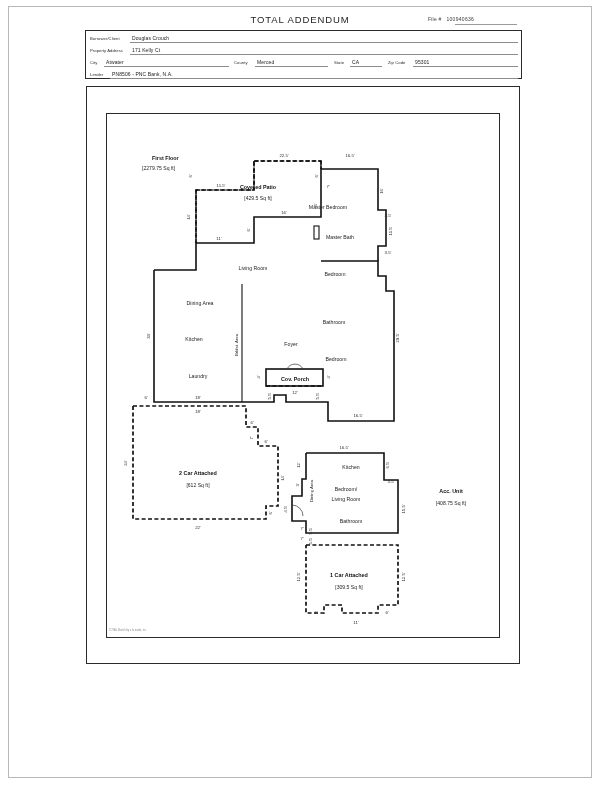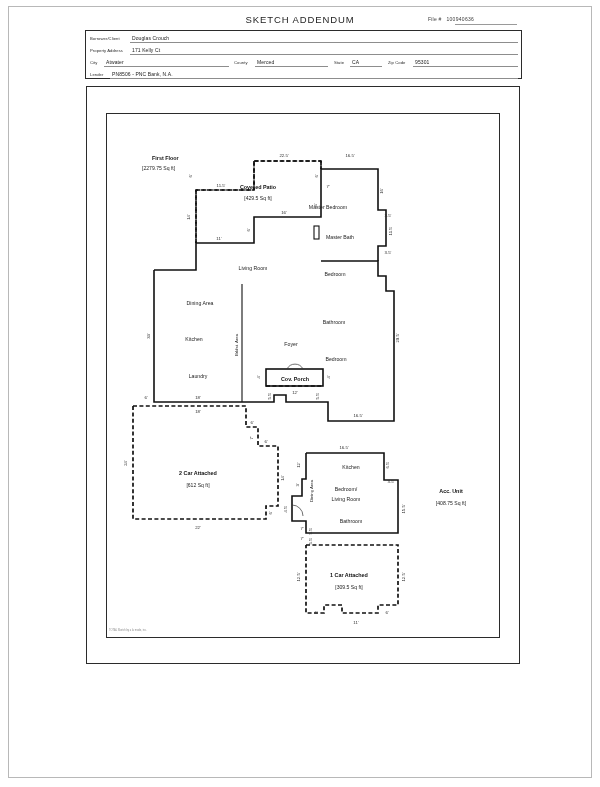--- a/index.html
+++ b/index.html
@@ -72,21 +72,21 @@
   .wall{stroke:#111;stroke-width:1.6;fill:none;}
   .wall-d{stroke:#111;stroke-width:1.7;fill:none;stroke-dasharray:4 2.4;}
   .wall-t{stroke:#111;stroke-width:1.1;fill:none;}
   .door{stroke:#333;stroke-width:.7;fill:none;}
 </style>
 </head>
 <body>
 
 <div id="page-border"></div>
 
-<div id="doc-title">SKETCH ADDENDUM</div>
+<div id="doc-title">TOTAL ADDENDUM</div>
 
 <div id="file-no">
   <span class="lbl">File #</span><span class="val">100940636</span>
 </div>
 <div id="file-no-rule"></div>
 
 <div id="header-box">
 
   <div class="frow" style="top:0px;">
     <span class="lbl" style="left:4px;">Borrower/Client</span>

